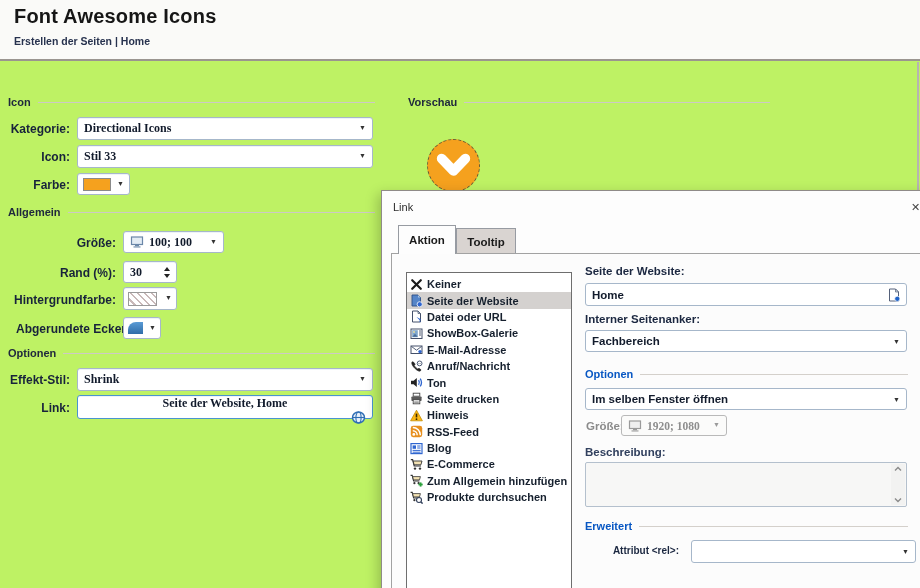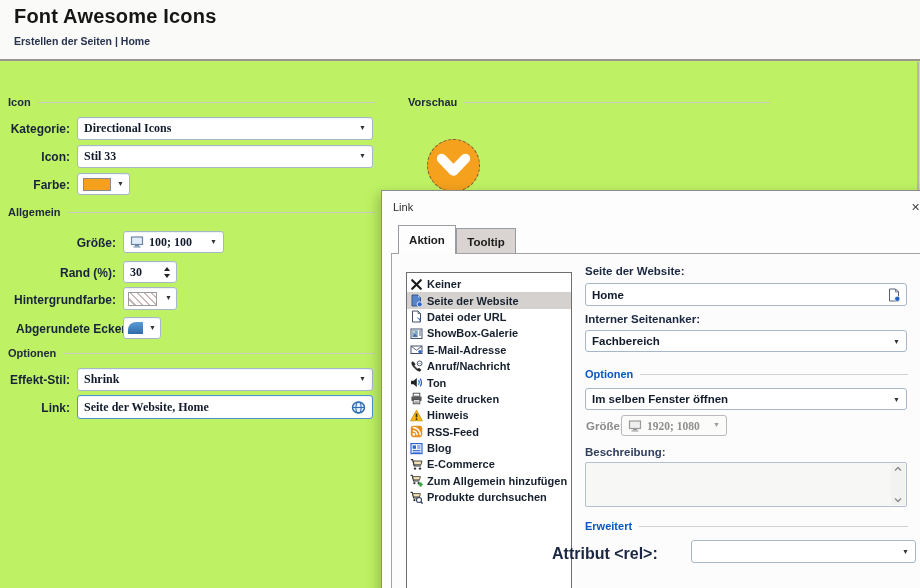--- a/index.html
+++ b/index.html
@@ -25,21 +25,21 @@
   .sec-h.blue .line { background:#d4d0cb; }
 
   
   .lbl { font-size:12px; font-weight:bold; color:#18233b; text-align:right; white-space:nowrap; }
   .dlbl { font-size:11.5px; font-weight:bold; color:#1b2740; white-space:nowrap; }
   .field {
     background:#fff; border:1px solid #a6b7ca; border-radius:3px;
     font-size:12px; font-weight:bold; color:#121b2c;
     display:flex; align-items:center; padding:0 6px; box-shadow:inset 0 1px 0 #eef3f8;font-family:Liberation Serif, serif;
   }
-  .field.focus { border:1.5px solid #4a94cf; }
+  .field.focus { border:1.5px solid #4a94cf;flex-direction:column; }
   .field.disabled { border-color:#b9b9b9; color:#8e8e8e; background:#fbfbfa; box-shadow:none; }
   .dd-caret { margin-left:auto; font-size:7px; color:#333; line-height:1; padding-left:6px; }
   .field.disabled .dd-caret { color:#9a9a9a; }
   .icon-gap { margin-right:5px; display:inline-flex; }
 
   
   .spin-btns { margin-left:auto; display:flex; flex-direction:column; justify-content:center; gap:3px; padding-left:8px; }
   .tri-up { width:0; height:0; border-left:3.5px solid transparent; border-right:3.5px solid transparent; border-bottom:4.5px solid #222; }
   .tri-down { width:0; height:0; border-left:3.5px solid transparent; border-right:3.5px solid transparent; border-top:4.5px solid #222; }
 
@@ -409,21 +409,21 @@
               <polyline points="1,1.5 4,4.5 7,1.5" fill="none" stroke="#8a8a8a" stroke-width="1.4"></polyline>
             </svg>
         </div>
       </div>
 
       <div class="abs sec-h blue" style="left:193px; top:266px; width:323px;">
         <span>Erweitert</span>
           <span class="line"></span>
       </div>
 
-      <div class="abs dlbl" style="left:160px; top:291px; width:127px; font-size:16px;">Attribut &lt;rel&gt;:</div>
+      <div class="abs dlbl" style="left:160px; top:291px; width:127px; text-align:right; font-size:10px;">Attribut &lt;rel&gt;:</div>
       <div class="dfield" style="left:299px; top:286px; width:225px; height:23px;">
         <span></span>
         <span class="dd-caret">▼</span>
       </div>
 
     </div>
   </div>
 
 </div>
 

